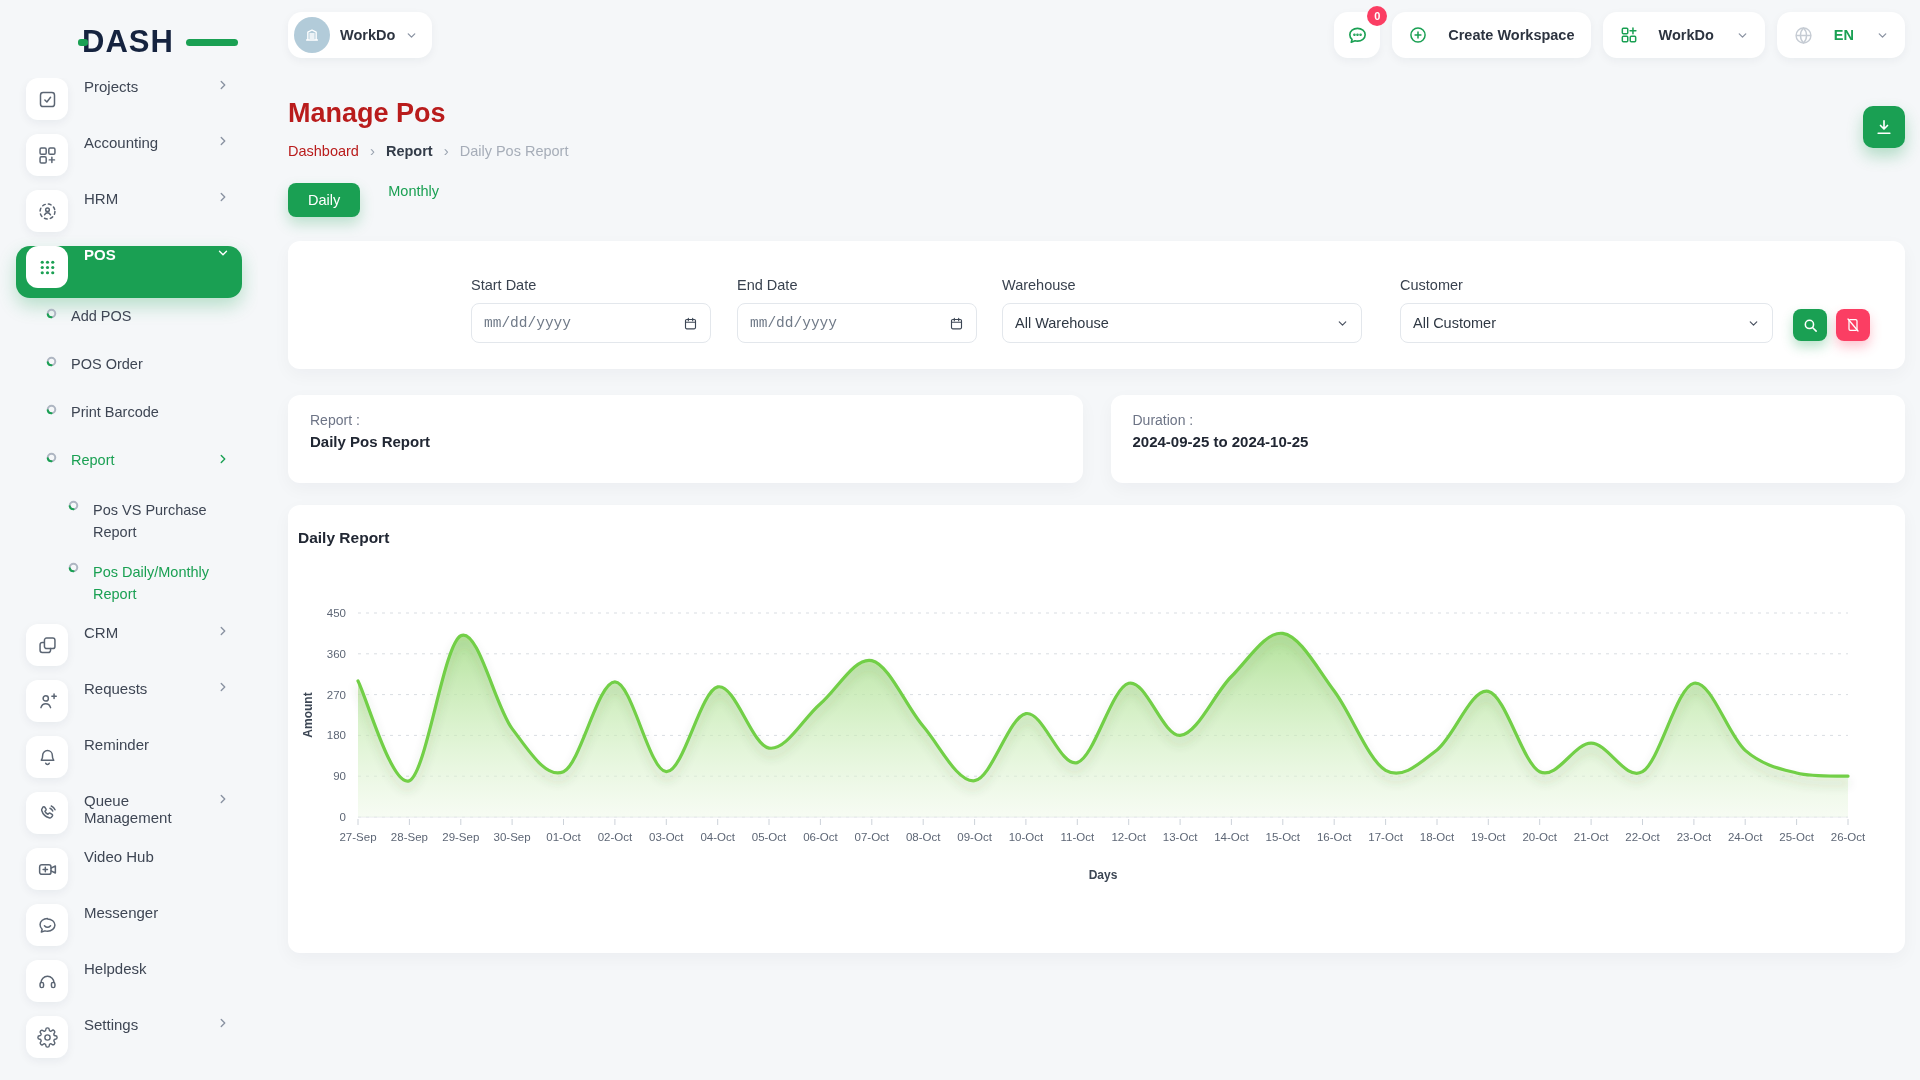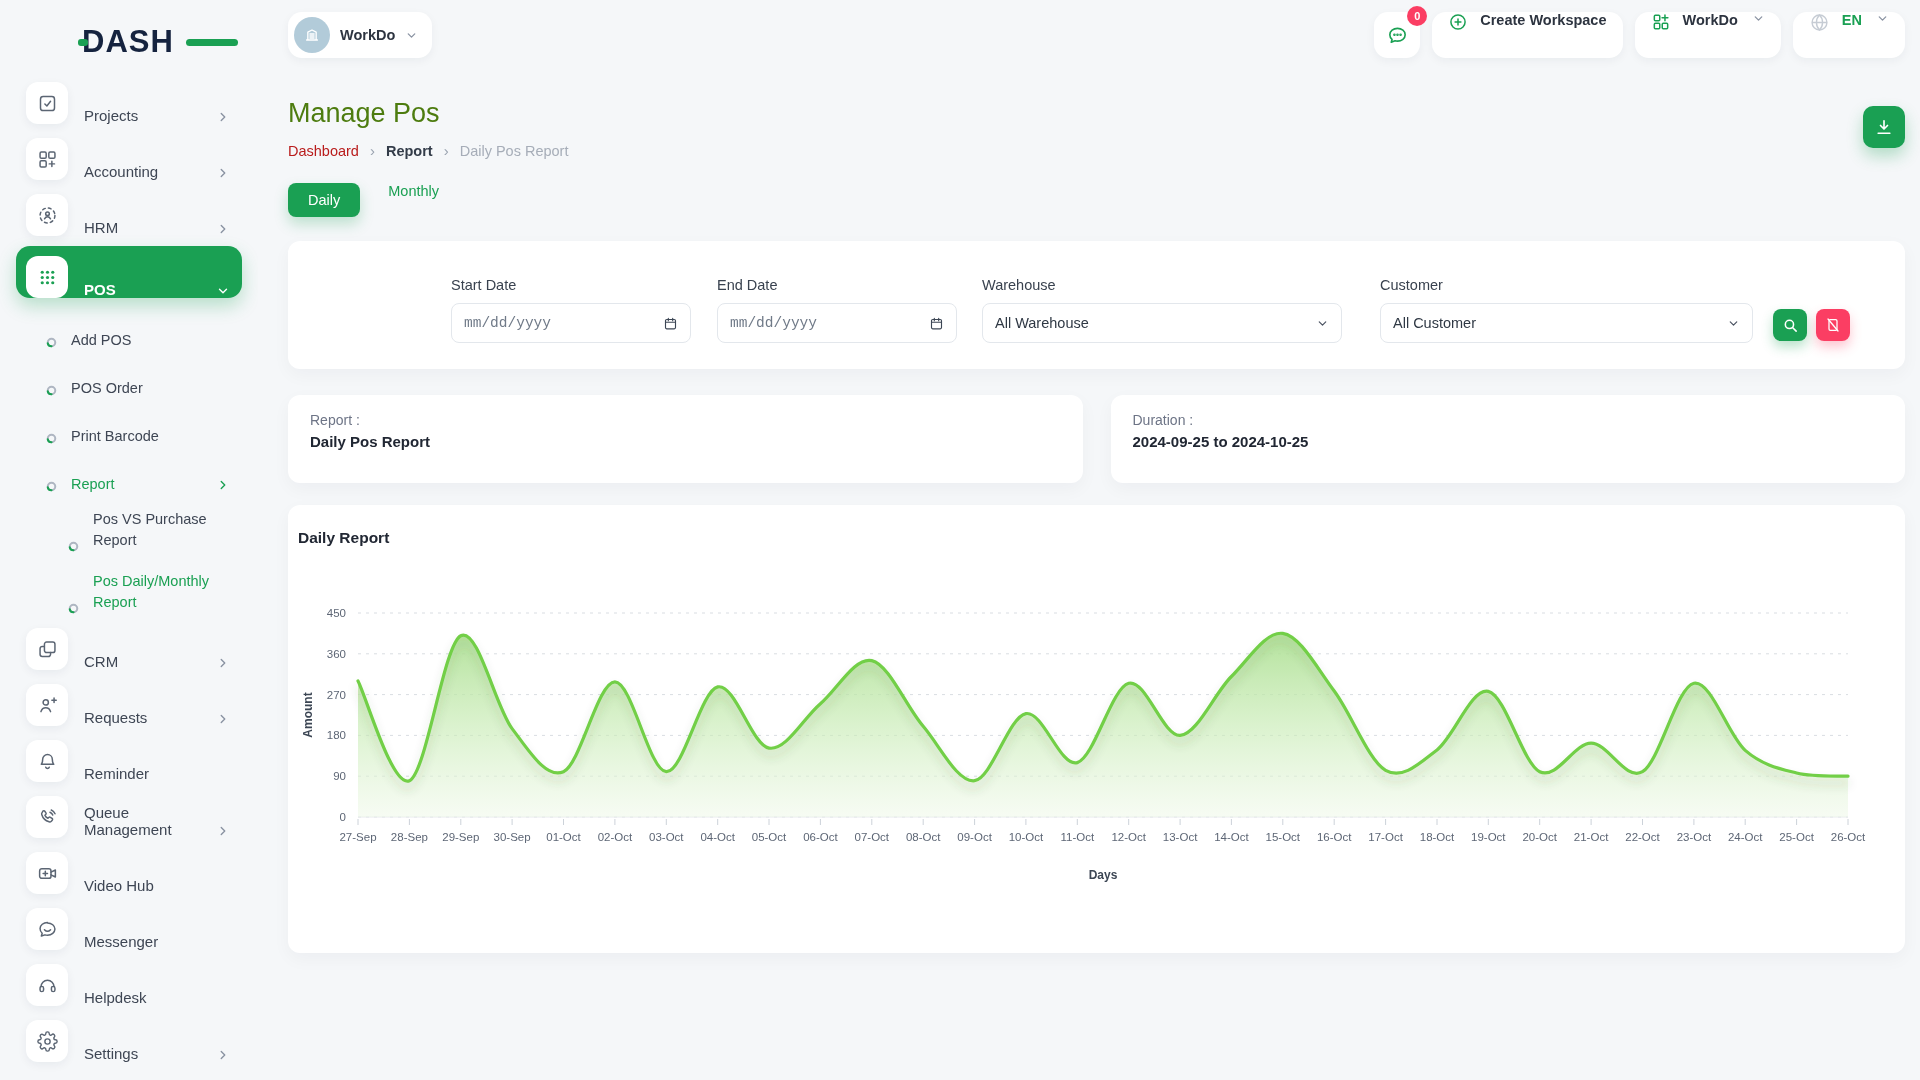--- a/index.html
+++ b/index.html
@@ -7,21 +7,21 @@
   body{font-family:"Liberation Sans","DejaVu Sans",sans-serif;background:#f5f7f9;color:#2d3440}
   #app{position:relative;width:1920px;height:1080px}
 
   
   .sidebar{position:absolute;left:0;top:0;width:258px;height:1080px;background:#f5f7f9;z-index:5}
   .logo{position:absolute;left:66px;top:24px;font-size:31px;font-weight:800;color:#15233f;letter-spacing:1px;position:relative}
   .logo{left:16px;margin-left:66px;width:130px}
   .logo .logo-bar{position:absolute;right:-26px;top:15px;width:52px;height:7px;border-radius:4px;background:#1aa053}
   .logo .logo-dot{position:absolute;left:-4px;top:15px;width:10px;height:7px;border-radius:3px;background:#1aa053}
   .side-nav{position:absolute;top:78px;left:0;right:0;bottom:0;overflow:hidden;padding:0 0 10px 0}
-  .nav-item{display:flex;align-items:flex-end;cursor:pointer;margin:0 16px}
+  .nav-item{display:flex;align-items:flex-start;cursor:pointer;margin:0 16px}
   .nav-item.lvl1{height:46px;margin-bottom:10px;padding-left:10px;border-radius:14px}
   .nav-item.lvl2{height:40px;margin-bottom:8px;padding-left:30px}
   .nav-item.lvl3{min-height:52px;margin-bottom:10px;padding-left:52px}
   .icon-box{width:42px;height:42px;border-radius:12px;background:#fff;box-shadow:0 3px 10px rgba(25,39,62,.06);display:flex;align-items:center;justify-content:center;color:#5b6573;flex:0 0 auto}
   .nav-label{font-size:15px;color:#3e4654;margin-left:16px}
   .lvl2 .nav-label,.lvl3 .nav-label{margin-left:14px;font-size:14.5px}
   .lvl3 .nav-label{width:155px;line-height:1.5}
   .bullet{display:flex;flex:0 0 auto}
   .chev{margin-left:auto;margin-right:12px;color:#8a93a2;display:flex}
   .nav-item.lvl1.active{background:#1aa053;height:52px;box-shadow:0 8px 18px rgba(26,160,83,.28)}
@@ -32,40 +32,40 @@
   .nav-item.lvl2.active .chev{color:#1aa053}
 
   
   .topbar{position:absolute;left:258px;right:0;top:0;height:72px}
   .ws-pill{position:absolute;left:30px;top:12px;height:46px;background:#fff;border-radius:14px;display:flex;align-items:center;gap:10px;padding:0 14px 0 6px;box-shadow:0 3px 10px rgba(25,39,62,.05);cursor:pointer}
   .ws-avatar{width:36px;height:36px;border-radius:50%;background:#b2cbd9;display:flex;align-items:center;justify-content:center}
   .ws-name{font-size:14.5px;font-weight:600;color:#2d3440}
   .topbar-right{position:absolute;right:15px;top:12px;display:flex;gap:12px;align-items:center}
   .msg-btn{position:relative;width:46px;height:46px;background:#fff;border:none;border-radius:14px;display:flex;align-items:center;justify-content:center;box-shadow:0 3px 10px rgba(25,39,62,.05);cursor:pointer}
   .badge{position:absolute;top:-6px;right:-7px;min-width:20px;height:20px;border-radius:10px;background:#fb3e63;color:#fff;font-size:11px;font-weight:700;display:flex;align-items:center;justify-content:center;padding:0 5px}
-  .pill{height:46px;background:#fff;border:none;border-radius:14px;display:flex;gap:12px;padding:0 16px;box-shadow:0 3px 10px rgba(25,39,62,.05);font-size:14.5px;font-weight:600;color:#2d3440;cursor:pointer;font-family:inherit}
+  .pill{height:46px;background:#fff;border:none;border-radius:14px;display:flex;align-items:center;gap:20px;padding:0 16px;box-shadow:0 3px 10px rgba(25,39,62,.05);font-size:14.5px;font-weight:600;color:#2d3440;cursor:pointer;font-family:inherit}
   .pill .lang{color:#1aa053;font-weight:700}
   .pill .chev-sm{color:#8a93a2;display:flex;margin-left:2px}
 
   
   .content{position:absolute;left:258px;right:0;top:72px;bottom:0;padding:26px 15px 0 30px}
   .page-head{position:relative}
-  .page-title{font-size:27px;font-weight:400;color:#4d7c0f}
+  .page-title{font-size:27px;font-weight:700;color:#b91c1c}
   .breadcrumb{display:flex;align-items:center;gap:11px;margin-top:13px;font-size:14.5px}
   .bc-link{color:#b91c1c;cursor:pointer}
   .bc-sep{color:#9aa3b0;font-size:15px}
   .bc-mid{color:#333c49;font-weight:600;cursor:pointer}
   .bc-cur{color:#a6adb8}
   .download-btn{position:absolute;right:0;top:8px;width:42px;height:42px;border:none;border-radius:10px;background:#1aa053;display:flex;align-items:center;justify-content:center;box-shadow:0 8px 16px rgba(26,160,83,.3);cursor:pointer}
   .tabs{margin-top:24px;display:flex;align-items:flex-start}
   .tab-active{background:#1aa053;color:#fff;border:none;border-radius:8px;padding:9px 20px;font-size:14.5px;font-family:inherit;font-weight:500;box-shadow:0 7px 14px rgba(26,160,83,.25);cursor:pointer}
   .tab-link{color:#1aa053;font-size:14.5px;font-weight:500;margin-left:28px;cursor:pointer;background:none;border:none;font-family:inherit}
 
   .card{background:#fff;border-radius:12px;box-shadow:0 6px 18px rgba(16,24,40,.04)}
-  .filter-card{margin-top:24px;height:128px;display:flex;align-items:center;padding:10px 24px 0 8px}
+  .filter-card{margin-top:24px;height:128px;display:flex;align-items:center;padding:10px 24px 0 28px}
   .f-spacer{width:155px;flex:0 0 auto}
   .field{display:flex;flex-direction:column}
   .f-label{font-size:14.5px;color:#39424f;margin-bottom:10px}
   .control{height:40px;border:1px solid #e3e7ec;border-radius:8px;background:#fff;display:flex;align-items:center;padding:0 12px;font-size:14.5px;color:#2f3844;position:relative}
   .date-input{border:none;outline:none;width:100%;font-size:14.5px;font-family:Liberation Mono, monospace;color:#2f3844;background:transparent}
   .date-input::placeholder{color:#707a88}
   .cal-icon{color:#3c4654;display:flex;margin-left:8px}
   .select-control{justify-content:space-between;cursor:pointer}
   .sel-chev{color:#4a5261;display:flex}
   .f-buttons{display:flex;gap:9px;margin-left:20px;margin-top:30px}

